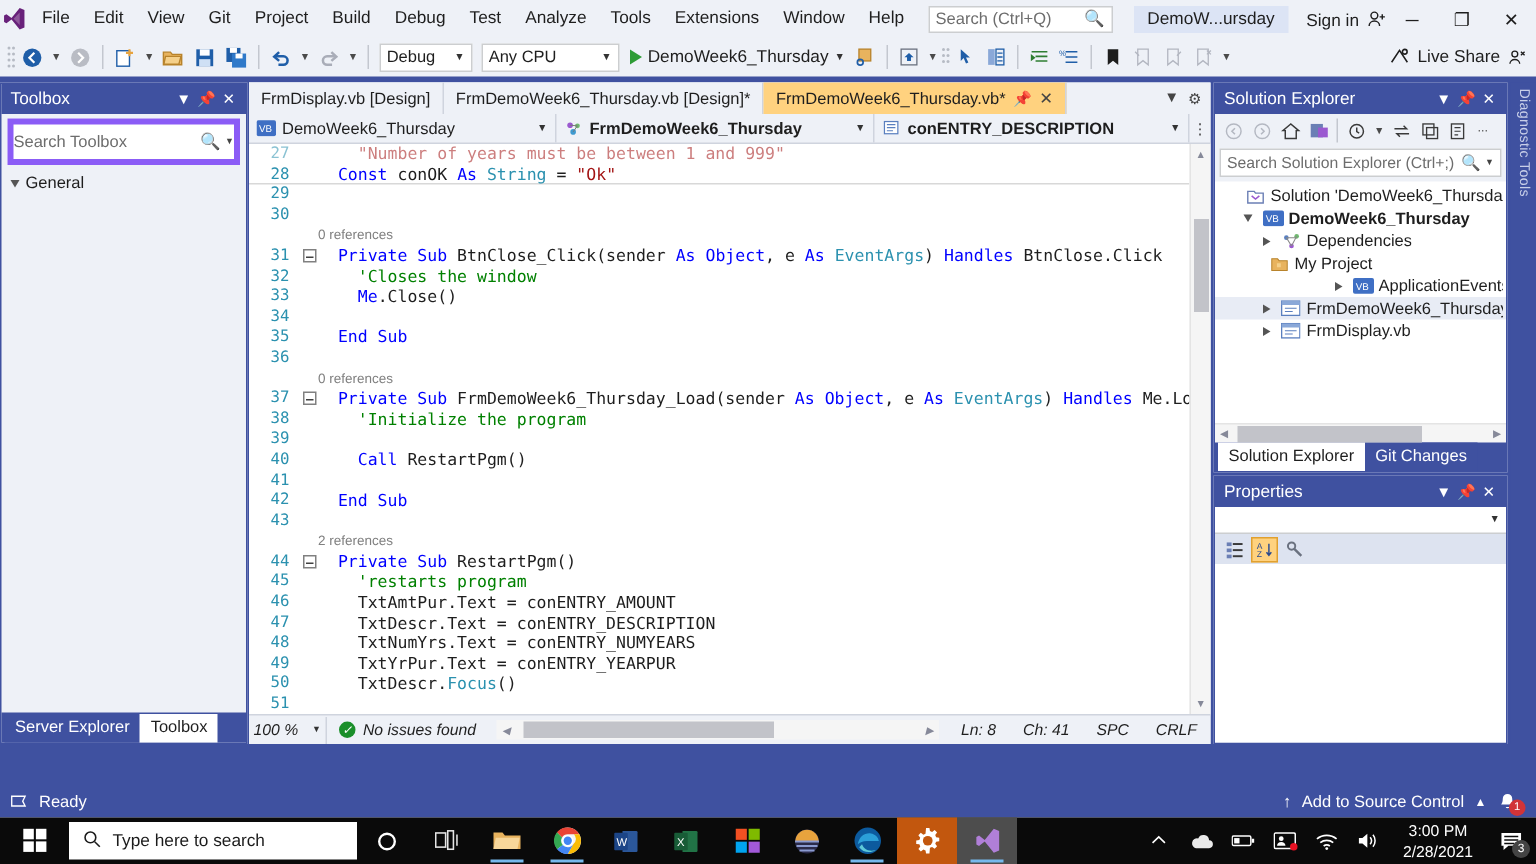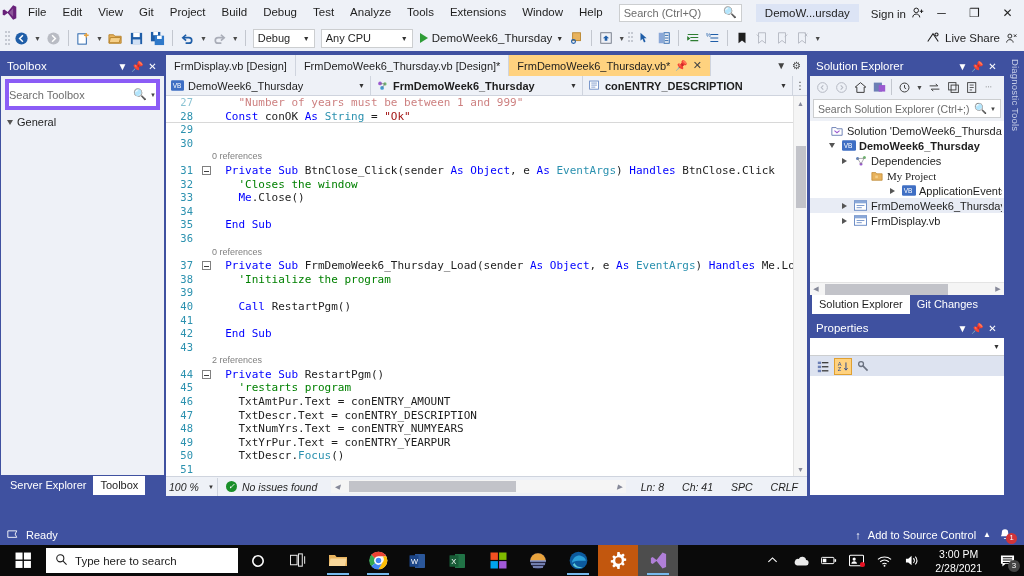--- a/index.html
+++ b/index.html
@@ -837,21 +837,21 @@
             <span class="ico">
               <svg width="12" height="12" viewBox="0 0 14 14">
                 <circle cx="3" cy="4" r="1.8" fill="#5a7fbf"></circle>
                 <circle cx="11" cy="3" r="1.8" fill="#6fb86f"></circle>
                 <circle cx="7" cy="10.5" r="1.8" fill="#9b59d0"></circle>
                 <path d="M3 4h8M11 3 7 10.5M3 4l4 6.5" stroke="#888" stroke-width=".8" fill="none"></path>
               </svg>
             </span>
             <span class="lbl">Dependencies</span>
           </div>
-          <div class="tnode" style="padding-left: 44px; font-family: Liberation Serif, serif;">
+          <div class="tnode" style="padding-left: 20px;">
             <span class="arrow"></span>
             <span class="ico">
               <svg width="12" height="12" viewBox="0 0 14 14">
                 <path d="M1 3h4.5L6.7 4.4H13V12H1z" fill="#e8b35e" stroke="#b8832b" stroke-width=".8"></path>
                 <path d="M5 6.5h3v3H5z" fill="#f5d08a"></path>
               </svg>
             </span>
             <span class="lbl">My Project</span>
           </div>
           <div class="tnode" style="padding-left: 28px; margin-left: 48px;">

